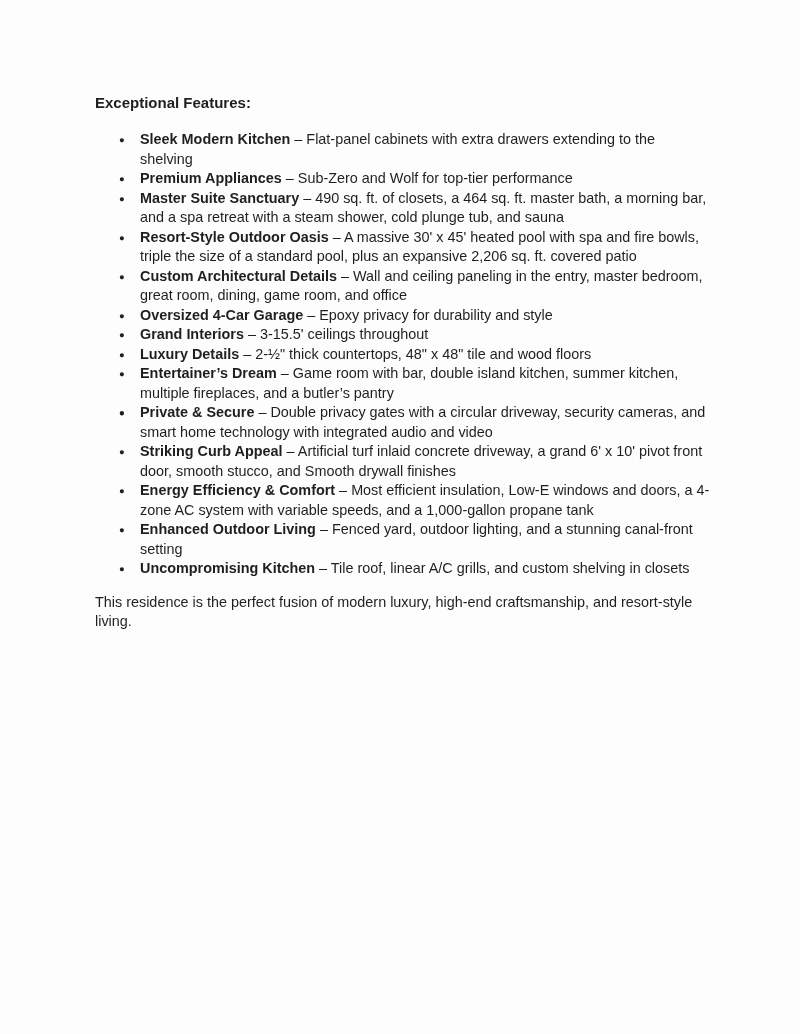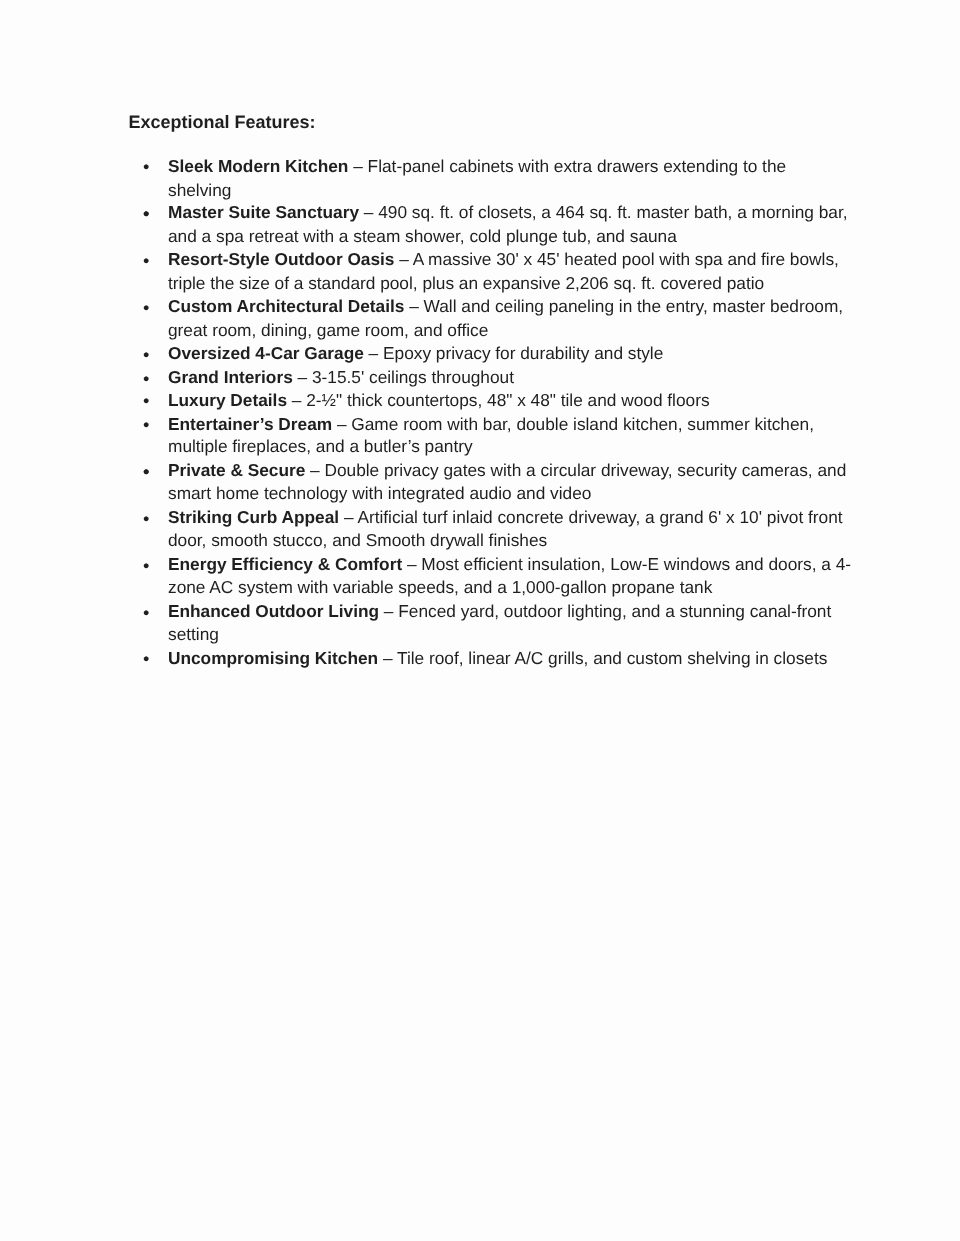--- a/index.html
+++ b/index.html
@@ -15,21 +15,21 @@
     background: #fdfdfd;
     box-sizing: border-box;
     padding: 93px 90px 0 95px;
     font-family: "Liberation Sans", "DejaVu Sans", sans-serif;
     color: #1f1f1f;
     font-size: 14.4px;
     line-height: 19.5px;
     overflow: hidden;
   }
   .heading {
-    margin: 0 0 17px 12px;
+    margin: 0 0 17px 0;
     font-size: 15px;
     line-height: 20px;
     font-weight: bold;
   }
   ul.features {
     margin: 0;
     padding: 0;
     list-style: none;
   }
   li.feature {
@@ -56,21 +56,21 @@
 </style>
 </head>
 <body>
 
 <div class="page" style="background: rgb(253, 253, 253); color: rgb(31, 31, 31);">
   <h2 class="heading">Exceptional Features:</h2>
 
   <ul class="features">
   <li class="feature"><span class="bullet">●</span><span class="feature-text"><strong class="feature-title">Sleek Modern Kitchen</strong><span class="sep"> – </span><span class="feature-desc">Flat-panel cabinets with extra drawers extending to the shelving</span></span></li>
 
-  <li class="feature"><span class="bullet">●</span></li>
+  <li class="feature"><span class="bullet">●</span><span class="feature-text"><strong class="feature-title">Premium Appliances</strong><span class="sep"> – </span><span class="feature-desc">Sub-Zero and Wolf for top-tier performance</span></span></li>
 
   <li class="feature"><span class="bullet">●</span><span class="feature-text"><strong class="feature-title">Master Suite Sanctuary</strong><span class="sep"> – </span><span class="feature-desc">490 sq. ft. of closets, a 464 sq. ft. master bath, a morning bar, and a spa retreat with a steam shower, cold plunge tub, and sauna</span></span></li>
 
   <li class="feature"><span class="bullet">●</span><span class="feature-text"><strong class="feature-title">Resort-Style Outdoor Oasis</strong><span class="sep"> – </span><span class="feature-desc">A massive 30' x 45' heated pool with spa and fire bowls, triple the size of a standard pool, plus an expansive 2,206 sq. ft. covered patio</span></span></li>
 
   <li class="feature"><span class="bullet">●</span><span class="feature-text"><strong class="feature-title">Custom Architectural Details</strong><span class="sep"> – </span><span class="feature-desc">Wall and ceiling paneling in the entry, master bedroom, great room, dining, game room, and office</span></span></li>
 
   <li class="feature"><span class="bullet">●</span><span class="feature-text"><strong class="feature-title">Oversized 4-Car Garage</strong><span class="sep"> – </span><span class="feature-desc">Epoxy privacy for durability and style</span></span></li>
 
   <li class="feature"><span class="bullet">●</span><span class="feature-text"><strong class="feature-title">Grand Interiors</strong><span class="sep"> – </span><span class="feature-desc">3-15.5' ceilings throughout</span></span></li>
@@ -85,13 +85,14 @@
 
   <li class="feature"><span class="bullet">●</span><span class="feature-text"><strong class="feature-title">Striking Curb Appeal</strong><span class="sep"> – </span><span class="feature-desc">Artificial turf inlaid concrete driveway, a grand 6' x 10' pivot front door, smooth stucco, and Smooth drywall finishes</span></span></li>
 
   <li class="feature"><span class="bullet">●</span><span class="feature-text"><strong class="feature-title">Energy Efficiency &amp; Comfort</strong><span class="sep"> – </span><span class="feature-desc">Most efficient insulation, Low-E windows and doors, a 4-zone AC system with variable speeds, and a 1,000-gallon propane tank</span></span></li>
 
   <li class="feature"><span class="bullet">●</span><span class="feature-text"><strong class="feature-title">Enhanced Outdoor Living</strong><span class="sep"> – </span><span class="feature-desc">Fenced yard, outdoor lighting, and a stunning canal-front setting</span></span></li>
 
   <li class="feature"><span class="bullet">●</span><span class="feature-text"><strong class="feature-title">Uncompromising Kitchen</strong><span class="sep"> – </span><span class="feature-desc">Tile roof, linear A/C grills, and custom shelving in closets</span></span></li>
 </ul>
 
+  <p class="closing">This residence is the perfect fusion of modern luxury, high-end craftsmanship, and resort-style living.</p>
 </div>
 
 </body></html>

